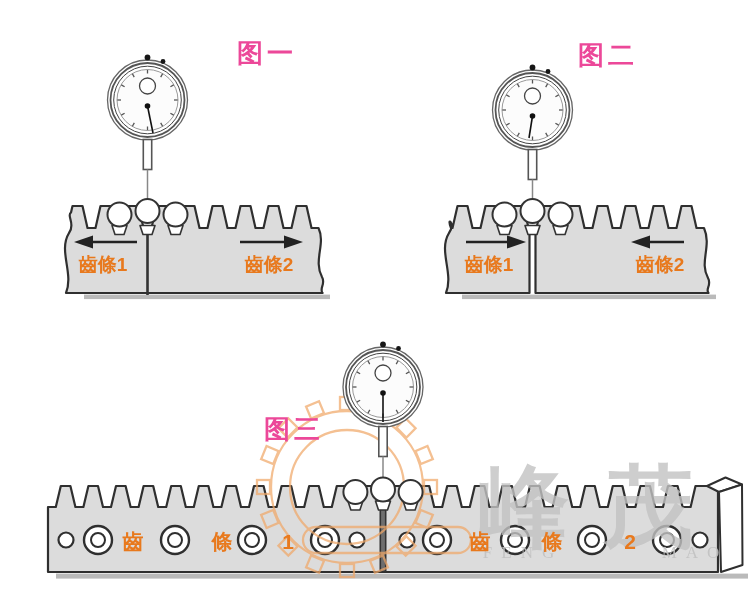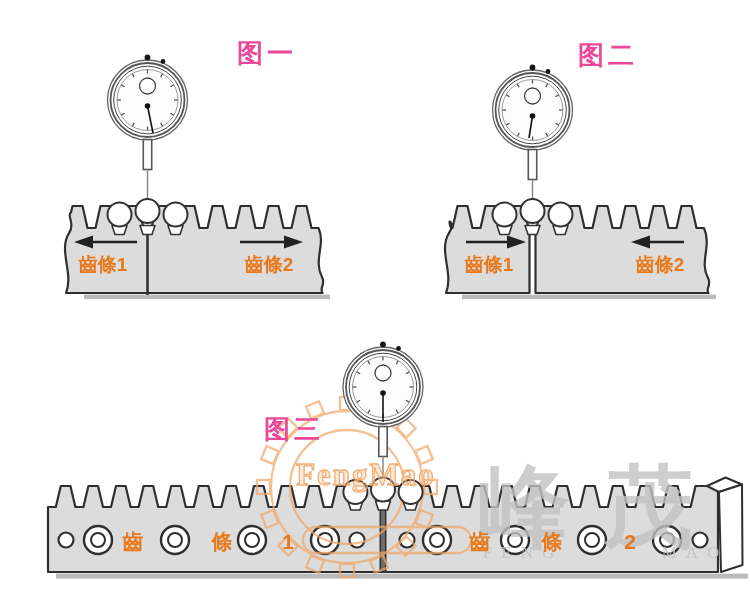--- a/index.html
+++ b/index.html
@@ -201,18 +201,17 @@
   <div class="lbl rack-label" style="left:489px; top:264px;">齒條1</div>
   <div class="lbl rack-label" style="left:660px; top:264px;">齒條2</div>
 
   <div class="lbl rack-char" style="left:133px; top:541px;">齒</div>
   <div class="lbl rack-char" style="left:222px; top:541px;">條</div>
   <div class="lbl rack-char" style="left:288px; top:541px;">1</div>
   <div class="lbl rack-char" style="left:480px; top:541px;">齒</div>
   <div class="lbl rack-char" style="left:552px; top:541px;">條</div>
   <div class="lbl rack-char" style="left:630px; top:541px;">2</div>
 
-  <div class="lbl wm-feng" style="left:366px; top:474px;">FengMao</div>
   <div class="lbl wm-cjk" style="left:524px; top:508px;">峰</div>
   <div class="lbl wm-cjk" style="left:648px; top:508px;">茂</div>
   <div class="lbl wm-latin" style="left:523px; top:552px;">FENG</div>
   <div class="lbl wm-latin" style="left:658px; top:552px;margin-left:37px;">MAO</div>
 </div>
 
 </body></html>

